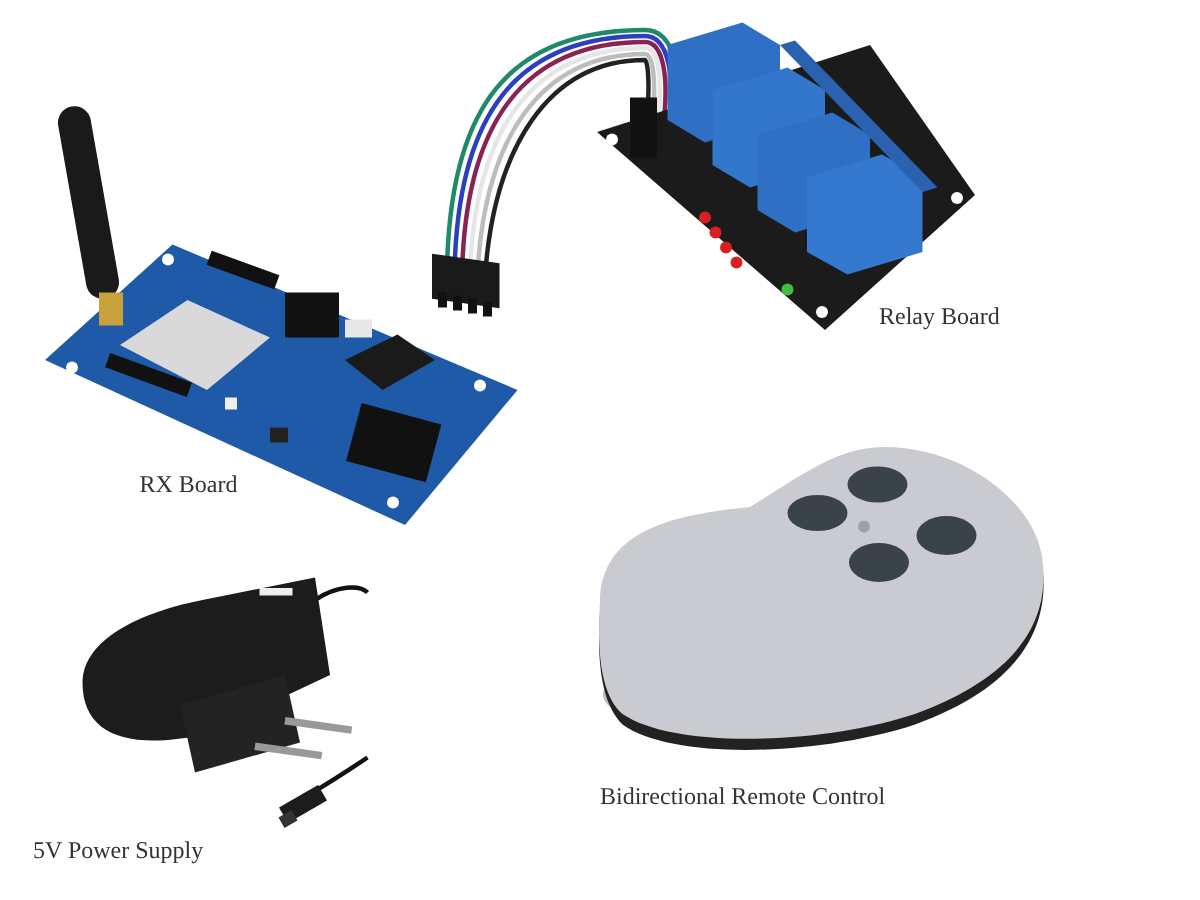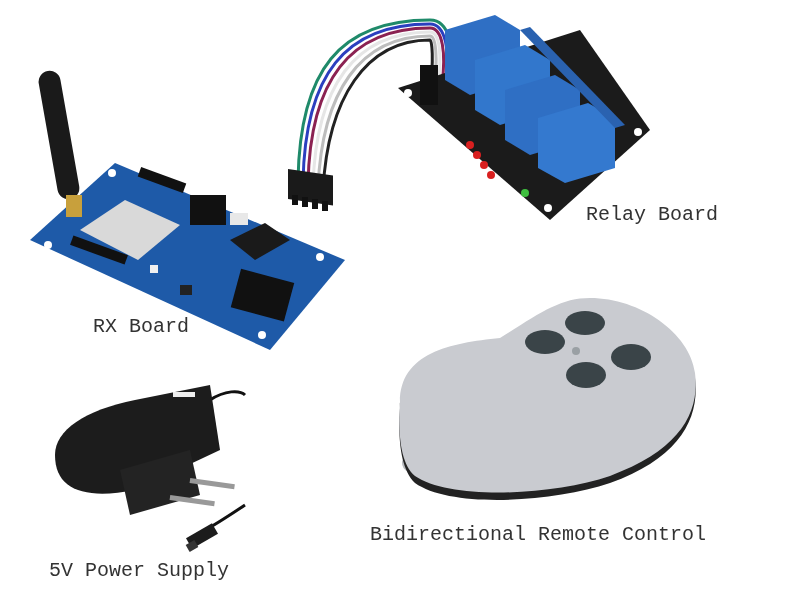--- a/index.html
+++ b/index.html
@@ -1,17 +1,17 @@
 <!DOCTYPE html>
 <html><head>
 <meta charset="utf-8">
 <style>
   html, body { margin: 0; padding: 0; background: #ffffff; }
   body { width: 800px; height: 600px; position: relative; overflow: hidden; font-family: "Liberation Sans", sans-serif; }
-  .label { position: absolute; color: #333333; font-size: 20px; font-family: Liberation Mono, monospace; white-space: nowrap; }
+  .label { position: absolute; color: #333333; font-size: 16px; font-family: Liberation Serif, serif; white-space: nowrap; }
   .product { position: absolute; }
   svg { display: block; }
 </style>
 </head>
 <body>
 
 <div class="product" style="left:280px; top:10px; width:380px; height:220px;">
   <svg width="380" height="220" viewBox="0 0 380 220">
 
     <g fill="none" stroke-width="3">
@@ -94,34 +94,34 @@
     <path d="M10 110 C 10 60, 60 50, 110 45 C 150 20, 170 5, 200 5 C 250 5, 300 40, 305 80 C 310 120, 290 160, 220 185 C 160 205, 60 210, 25 185 C 10 170, 8 140, 10 110 Z" fill="#222"></path>
     <path d="M10 104 C 10 55, 60 45, 110 40 C 150 15, 170 0, 200 0 C 250 0, 300 35, 305 75 C 310 115, 290 152, 220 178 C 160 198, 60 202, 25 178 C 10 165, 8 135, 10 104 Z" fill="#c9cbd0"></path>
 
     <ellipse cx="195" cy="25" rx="20" ry="12" fill="#3a4448"></ellipse>
     <ellipse cx="155" cy="44" rx="20" ry="12" fill="#3a4448"></ellipse>
     <ellipse cx="241" cy="59" rx="20" ry="13" fill="#3a4448"></ellipse>
     <ellipse cx="196" cy="77" rx="20" ry="13" fill="#3a4448"></ellipse>
     <circle cx="186" cy="53" r="4" fill="#9aa0a4"></circle>
   </svg>
 </div>
-<div class="label" style="left:370px; top:523px;">Bidirectional Remote Control</div>
+<div class="label" style="left:400px; top:523px;">Bidirectional Remote Control</div>
 
 <div class="product" style="left:45px; top:380px; width:215px; height:180px;">
   <svg width="215" height="180" viewBox="0 0 215 180">
 
     <path d="M165 20 C 180 10, 195 10, 200 15" stroke="#111" stroke-width="3" fill="none"></path>
     <path d="M200 125 C 185 135, 170 145, 160 150" stroke="#111" stroke-width="3" fill="none"></path>
 
     <path d="M10 75 C 10 50, 40 30, 90 20 L 165 5 L 175 70 L 90 110 C 40 120, 10 110, 10 75 Z" fill="#1c1c1c"></path>
 
     <polygon points="75,90 145,70 155,115 85,135" fill="#232323"></polygon>
 
     <rect x="145" y="98" width="45" height="5" fill="#999" transform="rotate(8 145 100)"></rect>
     <rect x="125" y="115" width="45" height="5" fill="#999" transform="rotate(8 125 117)"></rect>
 
     <rect x="142" y="150" width="30" height="12" fill="#1c1c1c" transform="rotate(-30 157 156)"></rect>
     <rect x="142" y="162" width="10" height="8" fill="#333" transform="rotate(-30 147 166)"></rect>
 
     <rect x="128" y="12" width="22" height="5" fill="#eee"></rect>
   </svg>
 </div>
-<div class="label" style="left:49px; top:559px;">5V Power Supply</div>
+<div class="label" style="left:22px; top:559px;">5V Power Supply</div>
 
 </body></html>

